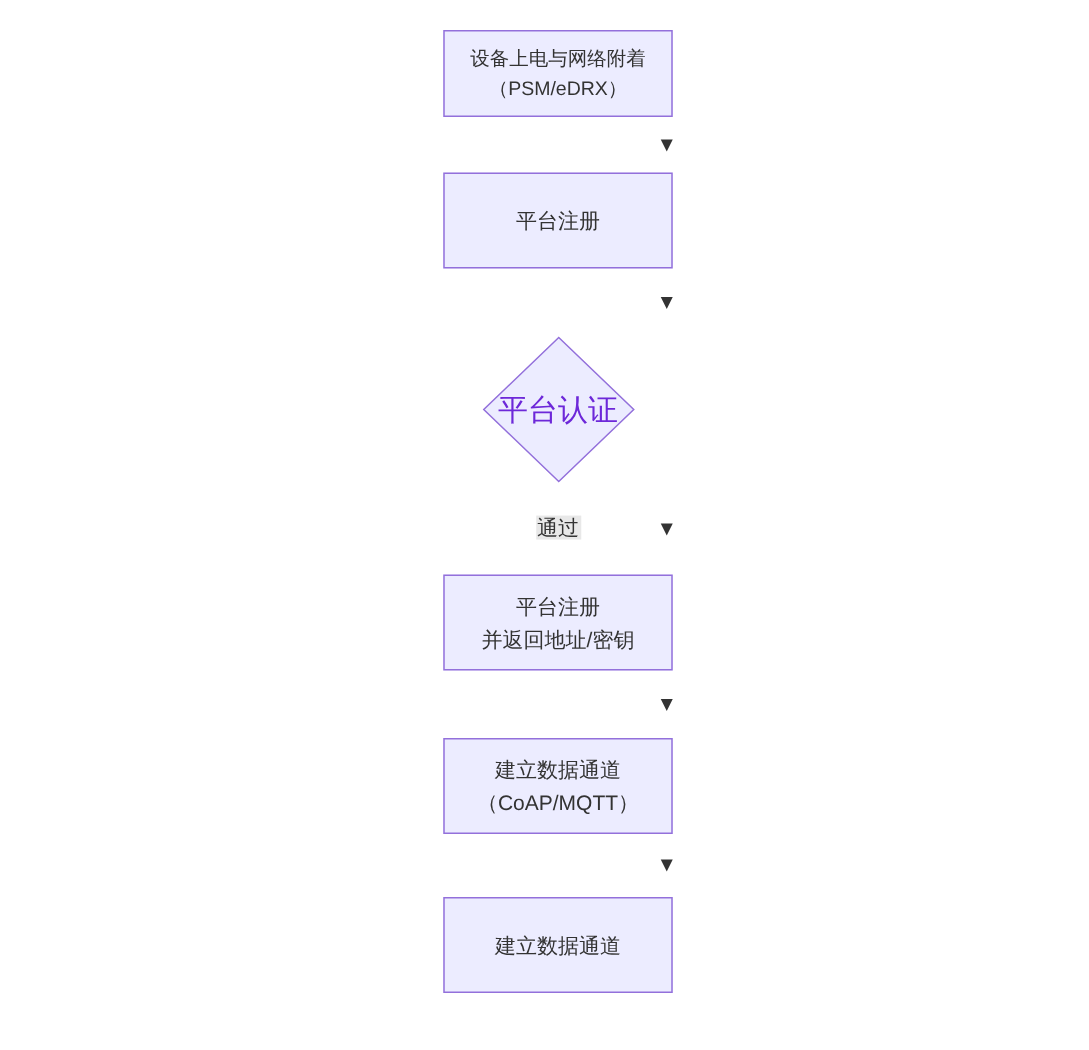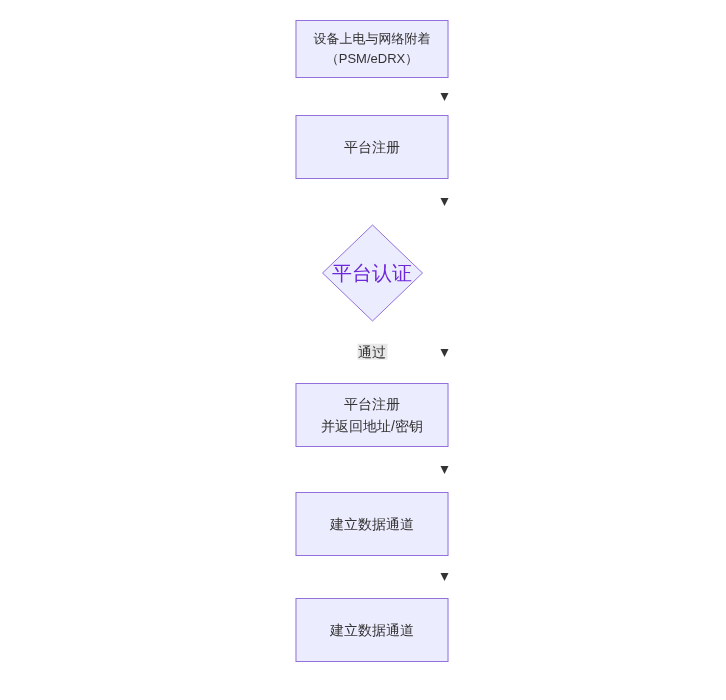--- a/index.html
+++ b/index.html
@@ -154,20 +154,21 @@
       <span class="node-line">并返回地址/密钥</span>
     </div>
 
     <div class="arrow h45">
       <span class="arrow-line"></span>
       <span class="arrow-head"></span>
     </div>
 
     <div class="node">
       <span class="node-line">建立数据通道</span>
+      <span class="node-line">（CoAP/MQTT）</span>
     </div>
 
     <div class="arrow h42">
       <span class="arrow-line"></span>
       <span class="arrow-head"></span>
     </div>
 
     <div class="node">
       <span class="node-line">建立数据通道</span>
     </div>

